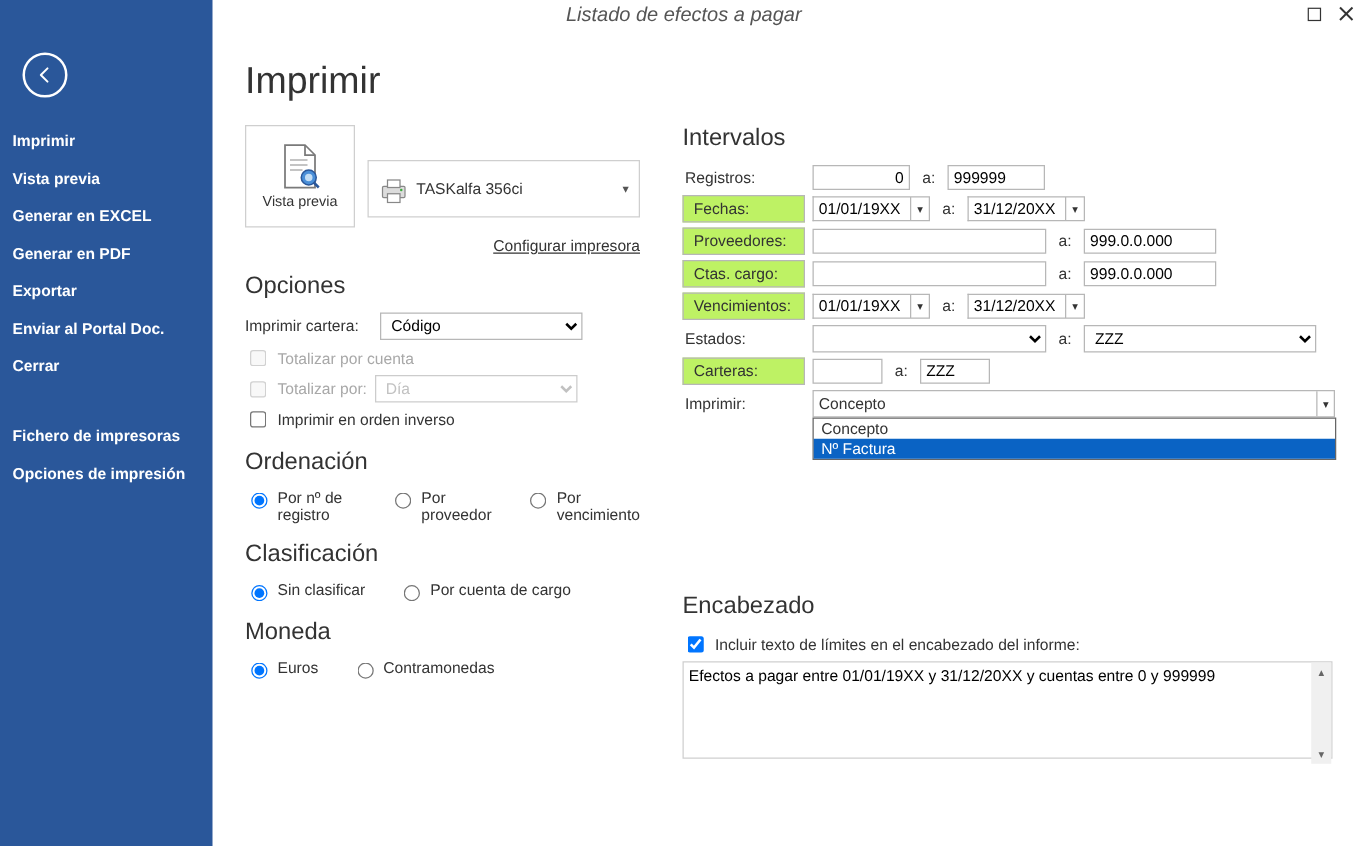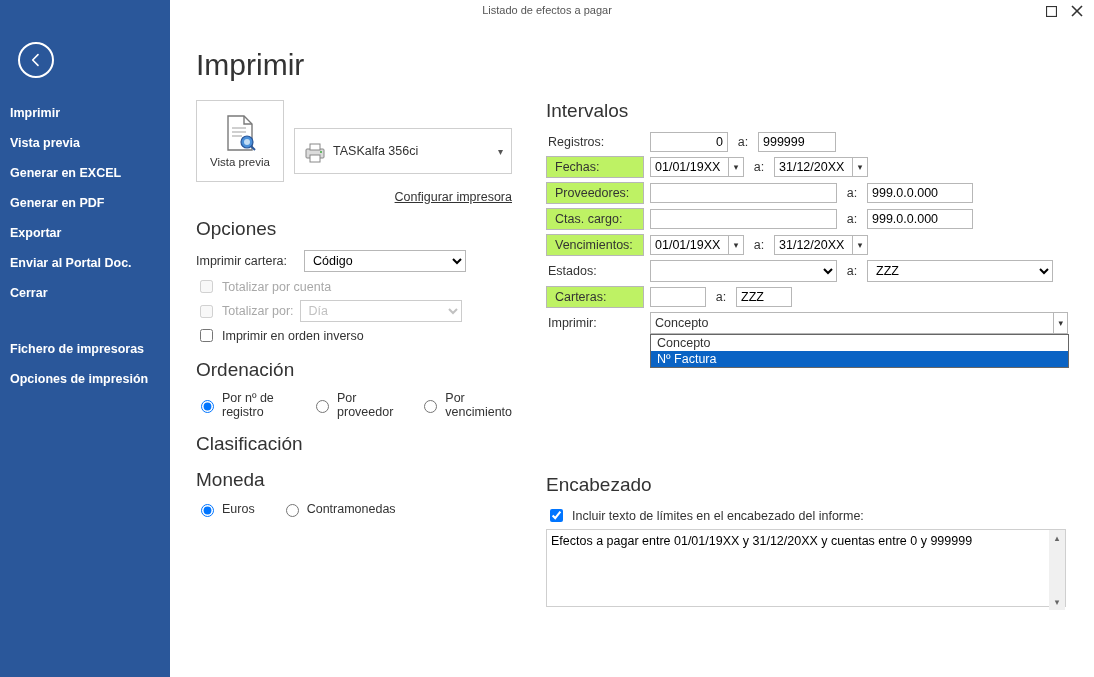--- a/index.html
+++ b/index.html
@@ -1,20 +1,20 @@
 <!DOCTYPE html>
 <html><head>
 <meta charset="utf-8">
 <style>
   * { box-sizing: border-box; font-family: "Segoe UI", Arial, sans-serif; }
   html, body { margin: 0; padding: 0; width: 1094px; height: 677px; overflow: hidden; background: #fff; color: #333; }
   .app { display: flex; width: 100%; height: 100%; position: relative; }
 
   .titlebar { position: absolute; top: 0; left: 0; right: 0; height: 24px; }
-  .titlebar-title { position: absolute; left: 50%; transform: translateX(-50%); font-size: 11px; color: #555; top: 4px; }
+  .titlebar-title { position: absolute; left: 50%; transform: translateX(-50%); font-size: 16px; color: #555; top: 4px; font-style: italic; }
   .titlebar-btns { position: absolute; right: 10px; top: 4px; display: flex; gap: 12px; }
   .titlebar-btns span { width: 14px; height: 14px; display: inline-flex; align-items: center; justify-content: center; font-size: 13px; cursor: pointer; }
 
   .sidebar { width: 170px; background: #2a579a; color: #fff; padding: 18px 0 0 0; flex-shrink: 0; }
   .back-btn { width: 36px; height: 36px; border: 2px solid #fff; border-radius: 50%; margin: 24px 0 20px 18px; display: flex; align-items: center; justify-content: center; cursor: pointer; }
   .back-btn svg { width: 16px; height: 16px; }
   .nav-item { padding: 8px 10px; font-size: 12.5px; font-weight: 600; cursor: pointer; }
   .nav-sep { height: 26px; }
 
   .content { flex: 1; padding: 40px 26px 20px 26px; overflow: auto; position: relative; }
@@ -38,21 +38,21 @@
   .row label.lbl { width: 100px; }
   select, input[type=text] { border: 1px solid #b7b7b7; font-size: 12.5px; padding: 2px 4px; background: #fff; }
   select { height: 22px; }
   input[type=text] { height: 20px; }
 
   .check-row { display: flex; align-items: center; gap: 6px; margin: 4px 0; font-size: 12.5px; }
   .check-row input[type=checkbox] { width: 13px; height: 13px; }
   .disabled-check { color: #a8a8a8; }
 
   .radio-row { display: flex; align-items: center; gap: 26px; margin: 6px 0; font-size: 12.5px; }
-  .radio-row label { display: flex; align-items: center; gap: 5px; cursor: pointer; }
+  .radio-row label { display: flex; gap: 5px; cursor: pointer; }
   input[type=radio] { width: 13px; height: 13px; }
 
   .intervals .irow { display: flex; align-items: center; gap: 6px; margin: 4px 0; font-size: 12.5px; }
   .irow .cell-btn { border: 1px solid #b7b7b7; padding: 2px 8px; min-width: 98px; height: 22px; display: flex; align-items: center; cursor: pointer; background: #bef264; }
   .irow .lbl-plain { min-width: 98px; padding: 2px 2px; }
   .irow .to { width: 18px; text-align: center; }
   .irow input.short { width: 78px; text-align: right; }
   .irow input.med { width: 78px; }
   .irow input.long { width: 106px; }
   .combo { display: flex; align-items: center; }
@@ -182,20 +182,30 @@
               <input type="radio" name="ord" style="">
               <span>Por proveedor</span>
             </label>
           <label>
               <input type="radio" name="ord" style="">
               <span>Por vencimiento</span>
             </label>
         </div>
 
         <h2 class="section-title">Clasificación</h2>
+        <div class="radio-row">
+          <label>
+              <input type="radio" name="clas" checked="" style="">
+              <span>Sin clasificar</span>
+            </label>
+          <label>
+              <input type="radio" name="clas" style="">
+              <span>Por cuenta de cargo</span>
+            </label>
+        </div>
 
         <h2 class="section-title">Moneda</h2>
         <div class="radio-row">
           <label>
               <input type="radio" name="mon" checked="" style="">
               <span>Euros</span>
             </label>
           <label>
               <input type="radio" name="mon" style="">
               <span>Contramonedas</span>

